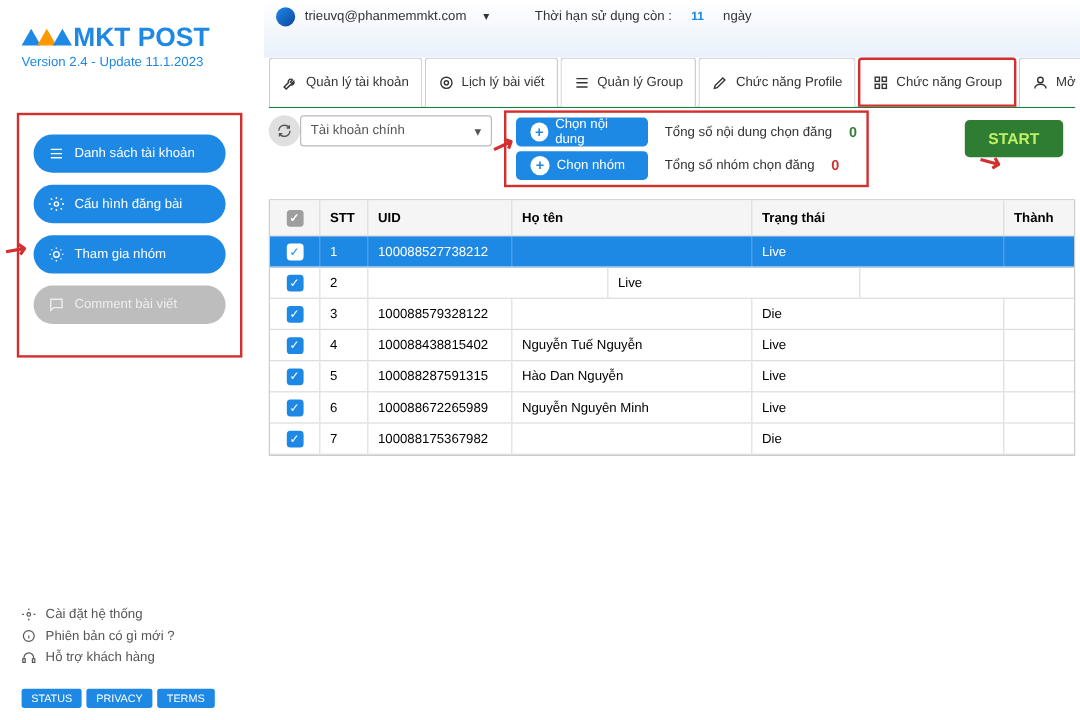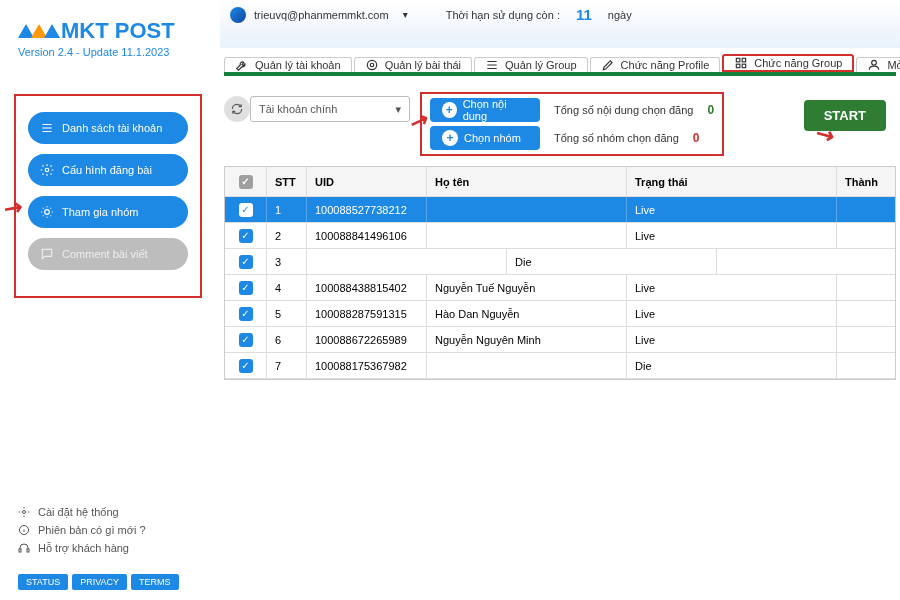--- a/index.html
+++ b/index.html
@@ -2,30 +2,30 @@
 <html><head>
 <meta charset="utf-8">
 <style>
 * { box-sizing: border-box; margin: 0; padding: 0; font-family: Arial, sans-serif; }
 body { background: #fff; width: 900px; height: 600px; overflow: hidden; position: relative; }
 
 .header-top { display: flex; align-items: center; padding: 6px 12px 6px 230px; font-size: 11px; color: #333; gap: 8px; text-align: right; }
 .header-top .avatar { width: 16px; height: 16px; border-radius: 50%; background: linear-gradient(135deg,#1e88e5,#0d47a1); }
 .header-top .chev { font-size: 10px; margin-left: 6px; }
 .header-top .rem-label { margin-left: 30px; }
-.header-top .days { color: #1e88e5; font-weight: bold; margin: 0 8px; font-size: 15px; }
+.header-top .days { color: #1e88e5; font-weight: bold; margin: 0 8px; font-size: 10px; }
 
 .logo-block { position: absolute; top: 18px; left: 18px; }
 .logo-block .brand { font-size: 22px; font-weight: 900; color: #1e88e5; display: flex; align-items: center; gap: 4px; }
 .logo-block .brand .icon { display:flex; }
 .logo-block .brand .tri { width: 0; height: 0; border-left: 8px solid transparent; border-right: 8px solid transparent; border-bottom: 14px solid #1e88e5; margin-right: -3px; }
 .logo-block .brand .tri.orange { border-bottom-color: #ff9800; }
 .logo-block .version { font-size: 11px; color: #1e88e5; margin-top: 2px; }
 
-.tab-bar { position: absolute; top: 48px; left: 224px; right: 4px; display: flex; gap: 2px; border-bottom: 4px solid #15803d; height: 28px; align-items: flex-end; }
+.tab-bar { position: absolute; top: 48px; left: 224px; right: 4px; display: flex; gap: 2px; border-bottom: 1px solid #15803d; height: 42px; }
 .tab { display: flex; align-items: center; gap: 6px; padding: 0 10px; border: 1px solid #ccc; border-bottom: none; background: #fff; font-size: 11px; color: #333; border-radius: 3px 3px 0 0; cursor: pointer; white-space: nowrap; }
 .tab.annot { border: 2px solid #d32f2f; }
 .tab svg { width: 14px; height: 14px; }
 
 .sidebar { position: absolute; top: 94px; left: 14px; width: 188px; }
 .side-annot { border: 2px solid #d32f2f; padding: 6px 8px 16px 8px; }
 .side-btn { width: 160px; height: 30px; border-radius: 16px; background: #1e88e5; color: #fff; display: flex; align-items: center; gap: 8px; padding: 16px 12px; font-size: 11px; margin: 10px auto; cursor: pointer; }
 .side-btn.disabled { background: #bdbdbd; color: #eee; }
 .side-btn svg, .side-btn .ico { width: 14px; height: 14px; flex-shrink: 0; }
 
@@ -40,21 +40,21 @@
 .refresh { width: 26px; height: 26px; border-radius: 50%; background: #e0e0e0; display:flex; align-items:center; justify-content:center; cursor:pointer; margin-top: 4px; }
 .combo { width: 160px; height: 26px; border: 1px solid #bbb; border-radius: 3px; display:flex; align-items:center; justify-content:space-between; padding:0 8px; font-size:11px; color:#555; background:#fff; cursor:pointer; margin-top: 4px; }
 .select-box { border: 2px solid #d32f2f; padding: 4px 8px; display:flex; flex-direction:column; gap:4px; margin-left: 10px; }
 .select-row { display:flex; align-items:center; gap: 14px; }
 .blue-btn { background:#1e88e5; color:#fff; border-radius:4px; height:24px; display:flex; align-items:center; gap:6px; padding:0 12px; font-size:11px; cursor:pointer; width: 110px; }
 .blue-btn .plus { width:16px; height:16px; border-radius:50%; background:#fff; color:#1e88e5; display:flex; align-items:center; justify-content:center; font-weight:bold; font-size:12px; }
 .count-label { font-size:11px; color:#333; }
 .count-val { font-size:12px; font-weight:bold; }
 .count-val.green { color:#2e7d32; }
 .count-val.red { color:#d32f2f; }
-.start-btn { background:#2e7d32; color:#ffffff; border-radius:4px; padding:8px 20px; font-size:13px; font-weight:bold; cursor:pointer; margin-left:auto; margin-right: 10px; margin-top: 8px; }
+.start-btn { background:#2e7d32; color:#bef264; border-radius:4px; padding:8px 20px; font-size:13px; font-weight:bold; cursor:pointer; margin-left:auto; margin-right: 10px; margin-top: 8px; }
 
 .arrow { position:absolute; font-size: 22px; color:#d32f2f; font-weight:bold; pointer-events:none; }
 
 .grid { border:1px solid #ccc; font-size:11px; }
 .grid-row { display:flex; border-bottom:1px solid #ddd; height:26px; align-items:center; }
 .grid-row.header { background:#f5f5f5; font-weight:bold; height:30px; }
 .grid-row.selected { background:#1e88e5; color:#fff; }
 .cell { border-right:1px solid #ddd; padding:0 8px; height:100%; display:flex; align-items:center; overflow:hidden; }
 .cell.chk { width:42px; justify-content:center; }
 .cell.stt { width:40px; }
@@ -100,21 +100,21 @@
     <svg viewBox="0 0 24 24" fill="none" stroke="#333" stroke-width="2">
         <path d="M14 7a4 4 0 00-5 5l-6 6 3 3 6-6a4 4 0 005-5l-3 3-2-2 3-3z"></path>
       </svg>
     <span>Quản lý tài khoản</span>
   </div>
   <div class="tab">
     <svg viewBox="0 0 24 24" fill="none" stroke="#333" stroke-width="2">
         <circle cx="12" cy="12" r="8"></circle>
         <circle cx="12" cy="12" r="3"></circle>
       </svg>
-    <span>Quản lý bài thái</span>
+    <span>Lịch lý bài viết</span>
   </div>
   <div class="tab">
     <svg viewBox="0 0 24 24" fill="none" stroke="#333" stroke-width="2">
         <path d="M4 6h16M4 12h16M4 18h16"></path>
       </svg>
     <span>Quản lý Group</span>
   </div>
   <div class="tab">
     <svg viewBox="0 0 24 24" fill="none" stroke="#333" stroke-width="2">
         <path d="M4 20l4-1 11-11-3-3L5 16l-1 4z"></path>
@@ -253,30 +253,30 @@
           <div class="cell uid">100088527738212</div>
           <div class="cell name"></div>
           <div class="cell status">Live</div>
           <div class="cell succ"></div>
         </div>
         <div class="grid-row">
           <div class="cell chk">
             <span class="chkbox">✓</span>
           </div>
           <div class="cell stt">2</div>
-          <div class="cell uid">100088841496106</div>
           <div class="cell name"></div>
           <div class="cell status">Live</div>
           <div class="cell succ"></div>
         </div>
         <div class="grid-row">
           <div class="cell chk">
             <span class="chkbox">✓</span>
           </div>
           <div class="cell stt">3</div>
+          <div class="cell uid">100088579328122</div>
           <div class="cell name"></div>
           <div class="cell status">Die</div>
           <div class="cell succ"></div>
         </div>
         <div class="grid-row">
           <div class="cell chk">
             <span class="chkbox">✓</span>
           </div>
           <div class="cell stt">4</div>
           <div class="cell uid">100088438815402</div>

